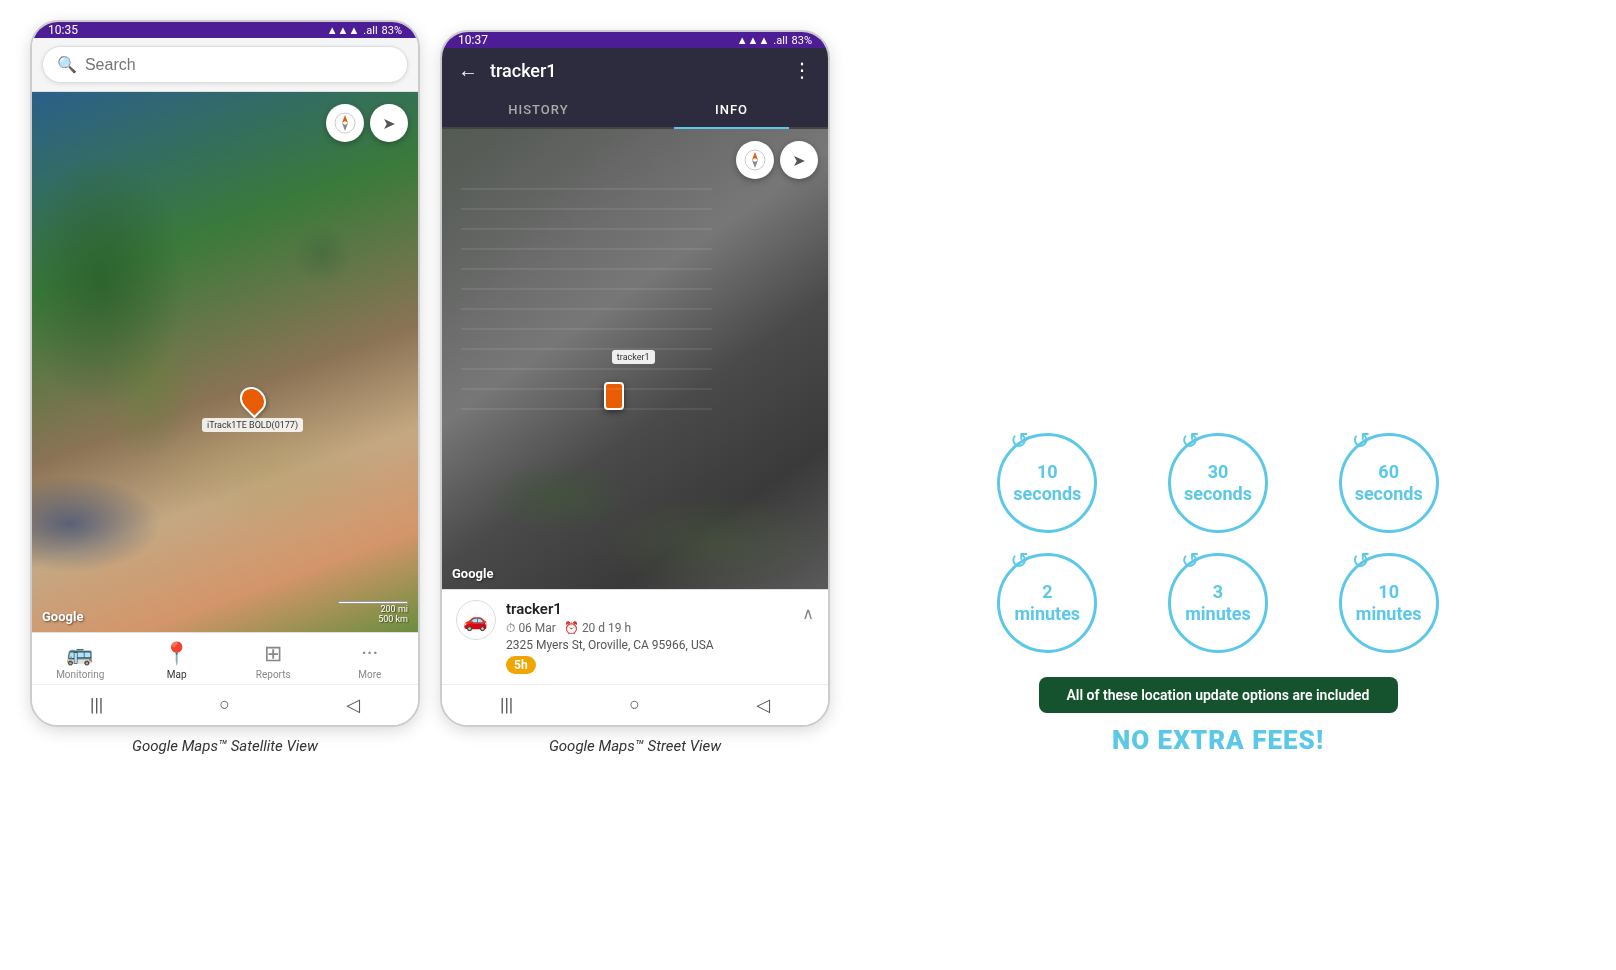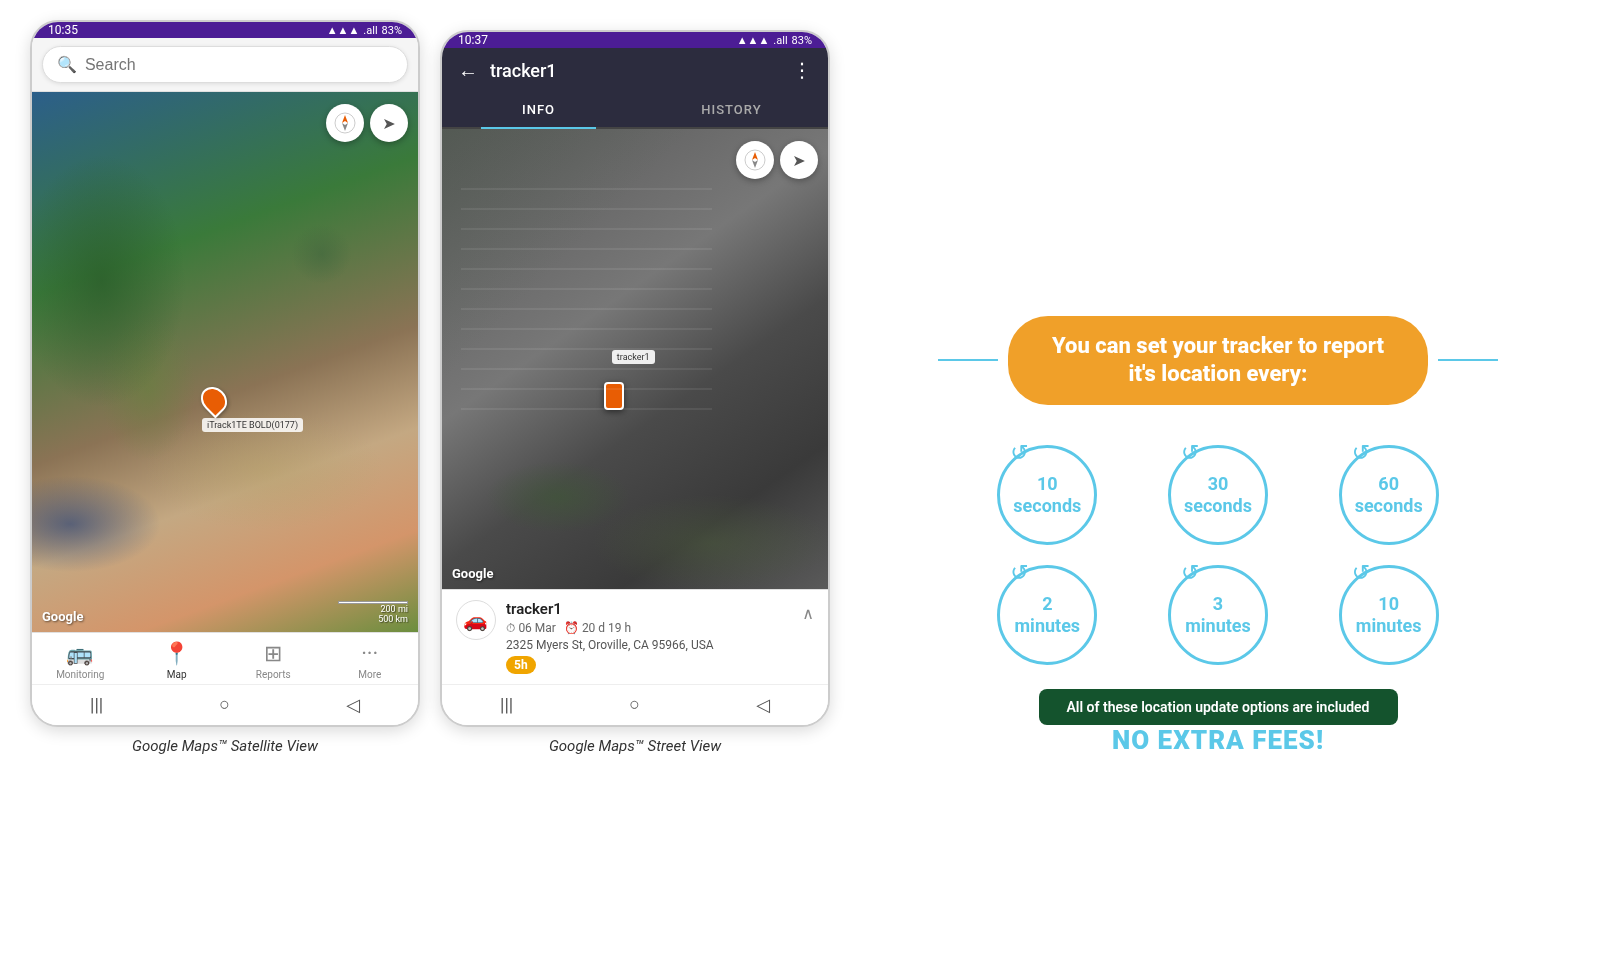--- a/index.html
+++ b/index.html
@@ -119,21 +119,21 @@
       box-shadow: 0 2px 6px rgba(0,0,0,0.3);
       font-size: 16px;
       color: #555;
     }
     .map-marker {
       position: absolute;
       bottom: 200px;
       left: 170px;
       display: flex;
       flex-direction: column;
-      align-items: flex-start;
+      align-items: center;
     }
     .map-marker-icon {
       width: 24px;
       height: 28px;
       background: #e85d04;
       border-radius: 50% 50% 50% 0;
       transform: rotate(-45deg);
       border: 2px solid #fff;
       box-shadow: 0 2px 4px rgba(0,0,0,0.3);
     }
@@ -431,21 +431,21 @@
       font-weight: 600;
       padding: 10px 28px;
       border-radius: 8px;
       text-align: center;
       margin-top: 4px;
     }
     .info-no-fees {
       color: #5bc8e8;
       font-size: 26px;
       font-weight: 900;
-      margin-top: 0;
+      margin-top: 12px;
       text-align: center;
       letter-spacing: 1px;
     }
     .phone-wrapper {
       display: flex;
       flex-direction: column;
       align-items: center;
       gap: 10px;
     }
     .phone-caption {
@@ -558,25 +558,25 @@
         </div>
       </div>
 
       <div class="app-header">
         <span class="back-btn">←</span>
         <span class="header-title">tracker1</span>
         <span class="more-btn">⋮</span>
       </div>
 
       <div class="app-tabs">
+        <div class="app-tab">
+          <span>HISTORY</span>
+        </div>
         <div class="app-tab active">
           <span>INFO</span>
-        </div>
-        <div class="app-tab">
-          <span>HISTORY</span>
         </div>
       </div>
 
       <div class="map-street">
         <div class="map-compass-btn" style="top:12px;right:54px;">
           <svg width="22" height="22" viewBox="0 0 22 22">
             <circle cx="11" cy="11" r="10" fill="white" stroke="#ccc" stroke-width="1"></circle>
             <polygon points="11,3 8,11 11,9 14,11" fill="#e85d04"></polygon>
             <polygon points="11,19 8,11 11,13 14,11" fill="#888"></polygon>
           </svg>
@@ -616,25 +616,20 @@
         <span class="home-bar-btn">|||</span>
         <span class="home-bar-btn">○</span>
         <span class="home-bar-btn">◁</span>
       </div>
     </div>
     <div class="phone-caption">Google Maps™ Street View</div>
   </div>
 
   <div class="right-panel">
 
-    <div style="display:flex;align-items:center;gap:10px;width:100%;justify-content:center;margin-bottom:10px;">
-      <div style="flex:1;height:2px;background:#5bc8e8;max-width:60px;"></div>
-      <div class="info-headline">You can set your tracker to report it's location every:</div>
-      <div style="flex:1;height:2px;background:#5bc8e8;max-width:60px;"></div>
-    </div>
 
     <div class="circles-grid">
 
       <div class="time-circle">
         <div class="circle-ring">
           <div class="circle-text">
             <div>10</div>
             <div>seconds</div>
           </div>
         </div>

